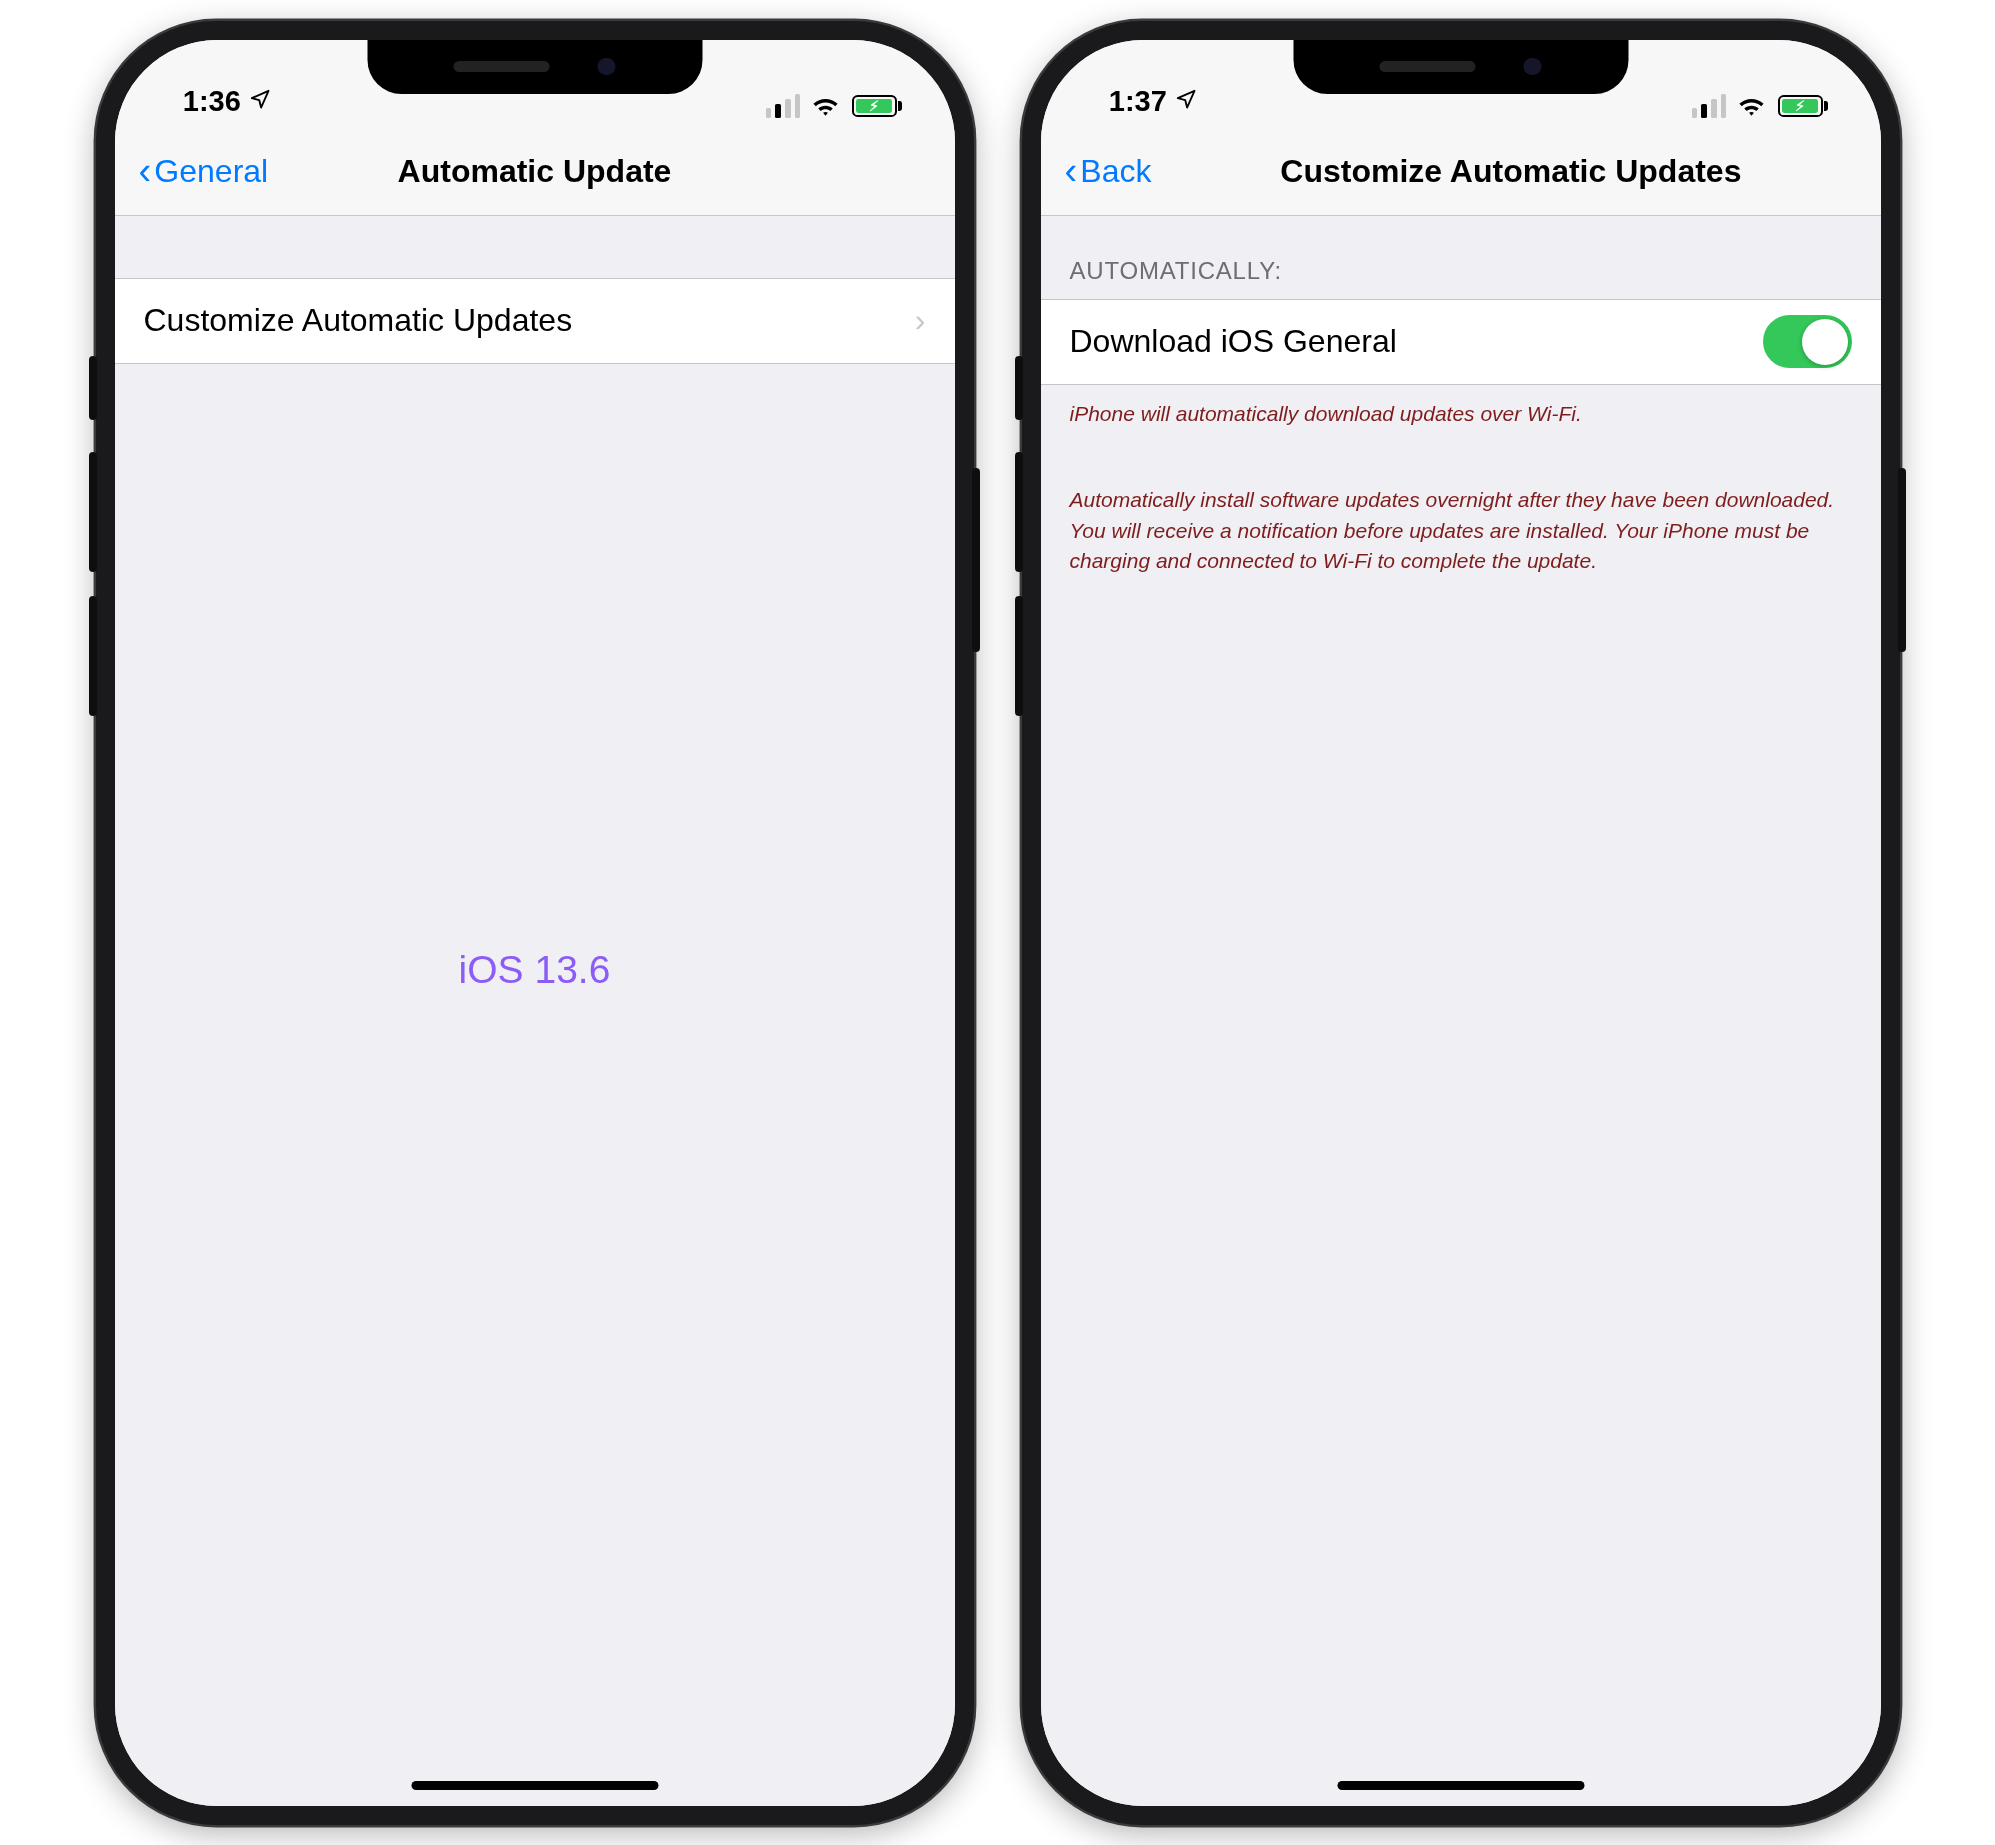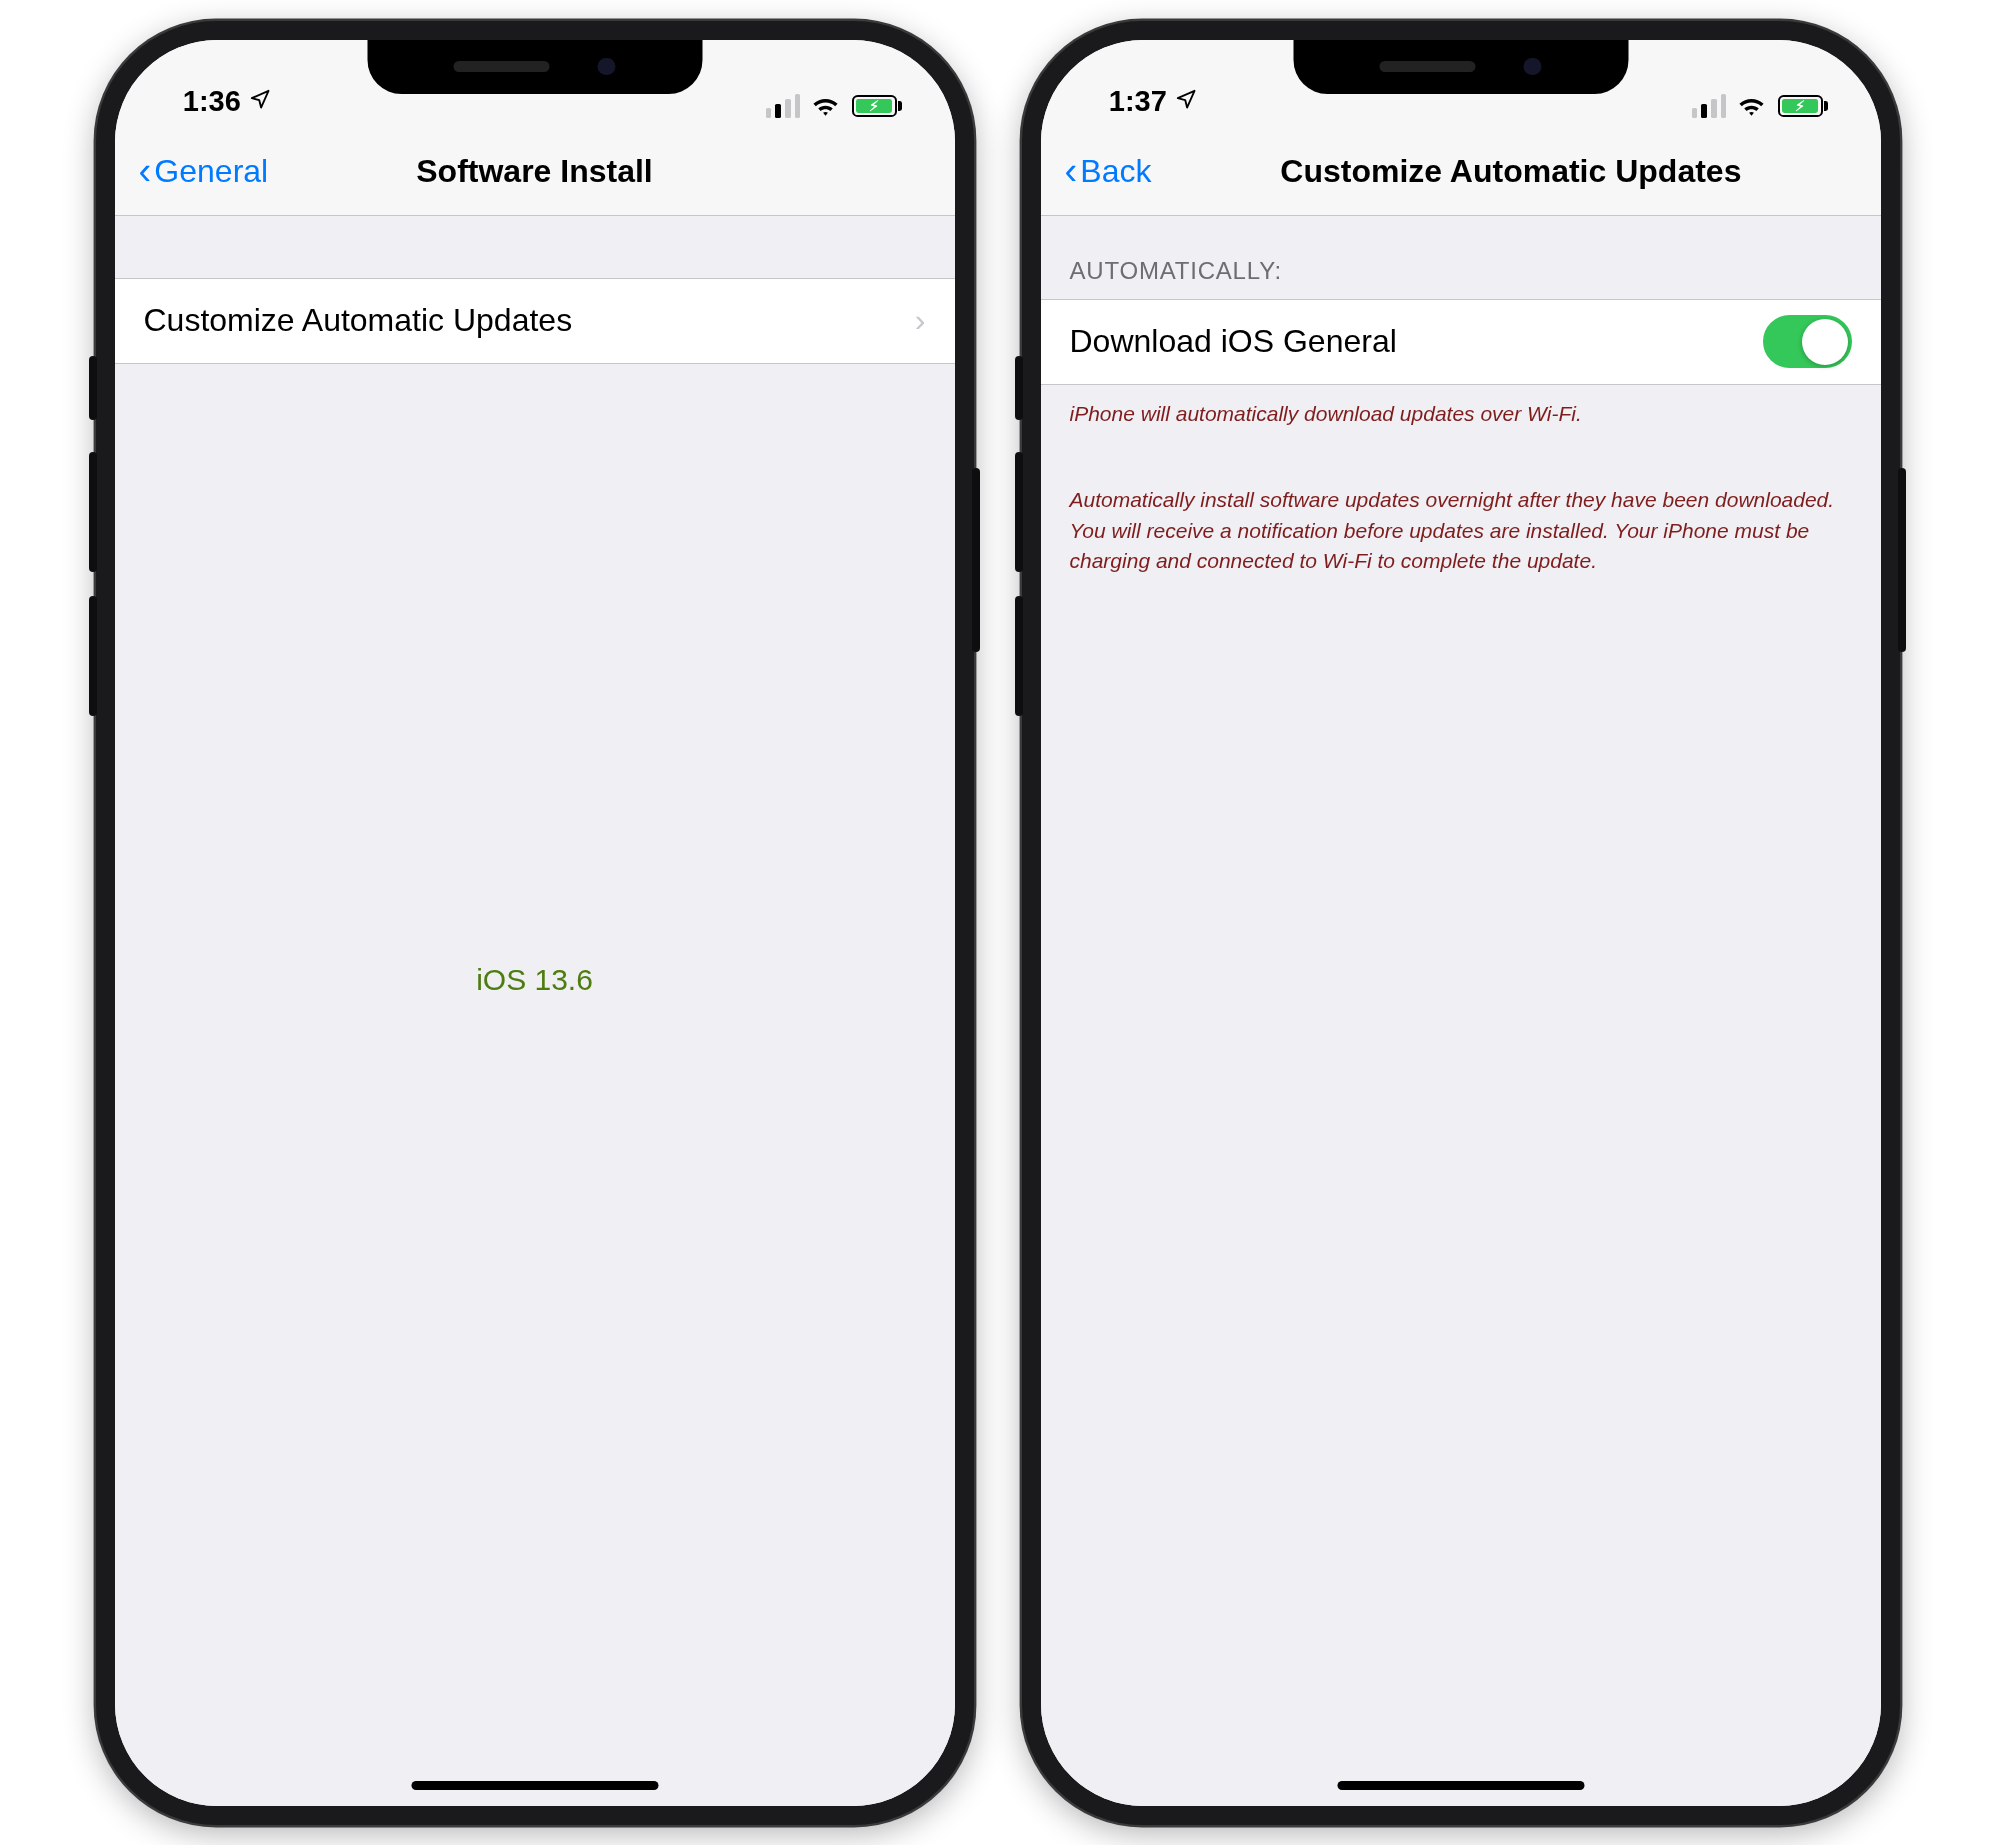--- a/index.html
+++ b/index.html
@@ -121,21 +121,21 @@
   .switch.off { background:#e9e9eb;}
   .knob { position:absolute; top:3.2px; width:46px; height:46px; background:#fff; border-radius:50%; box-shadow:0 1.6px 4.8px rgba(0,0,0,.25);}
   .switch.on .knob { right:3.2px;}
   .switch.off .knob { left:auto; right:3.2px;}
   .switch.off .knob { right:3.2px; }
   
   .switch.off .knob { left:3.2px; right:auto;}
 
   .center-msg {
     position:absolute; top:50%; left:50%; transform:translate(-50%,-120%);
-    text-align:center; color:#4d7c0f; font-size:30px; line-height:1.5;
+    text-align:center; color:#8b5cf6; font-size:39px; line-height:1.5;
   }
 
   .home-indicator{
     position:absolute; bottom:16px; left:50%; transform:translateX(-50%);
     width:247px; height:8.8px; background:#000; border-radius:6.4px;
   }
 </style>
 </head>
 <body>
 
@@ -180,21 +180,21 @@
           <span class="battery-tip"></span>
         </span>
       </div>
     </div>
 
     <div class="nav-bar">
       <div class="nav-back">
         <span class="chev">‹</span>
         <span>General</span>
       </div>
-      <div class="nav-title">Software Install</div>
+      <div class="nav-title">Automatic Update</div>
     </div>
 
     <div class="content">
       <div class="section-spacer"></div>
       <div class="row">
         <span>Customize Automatic Updates</span>
         <span class="disclosure">›</span>
       </div>
 
       <div class="center-msg">

